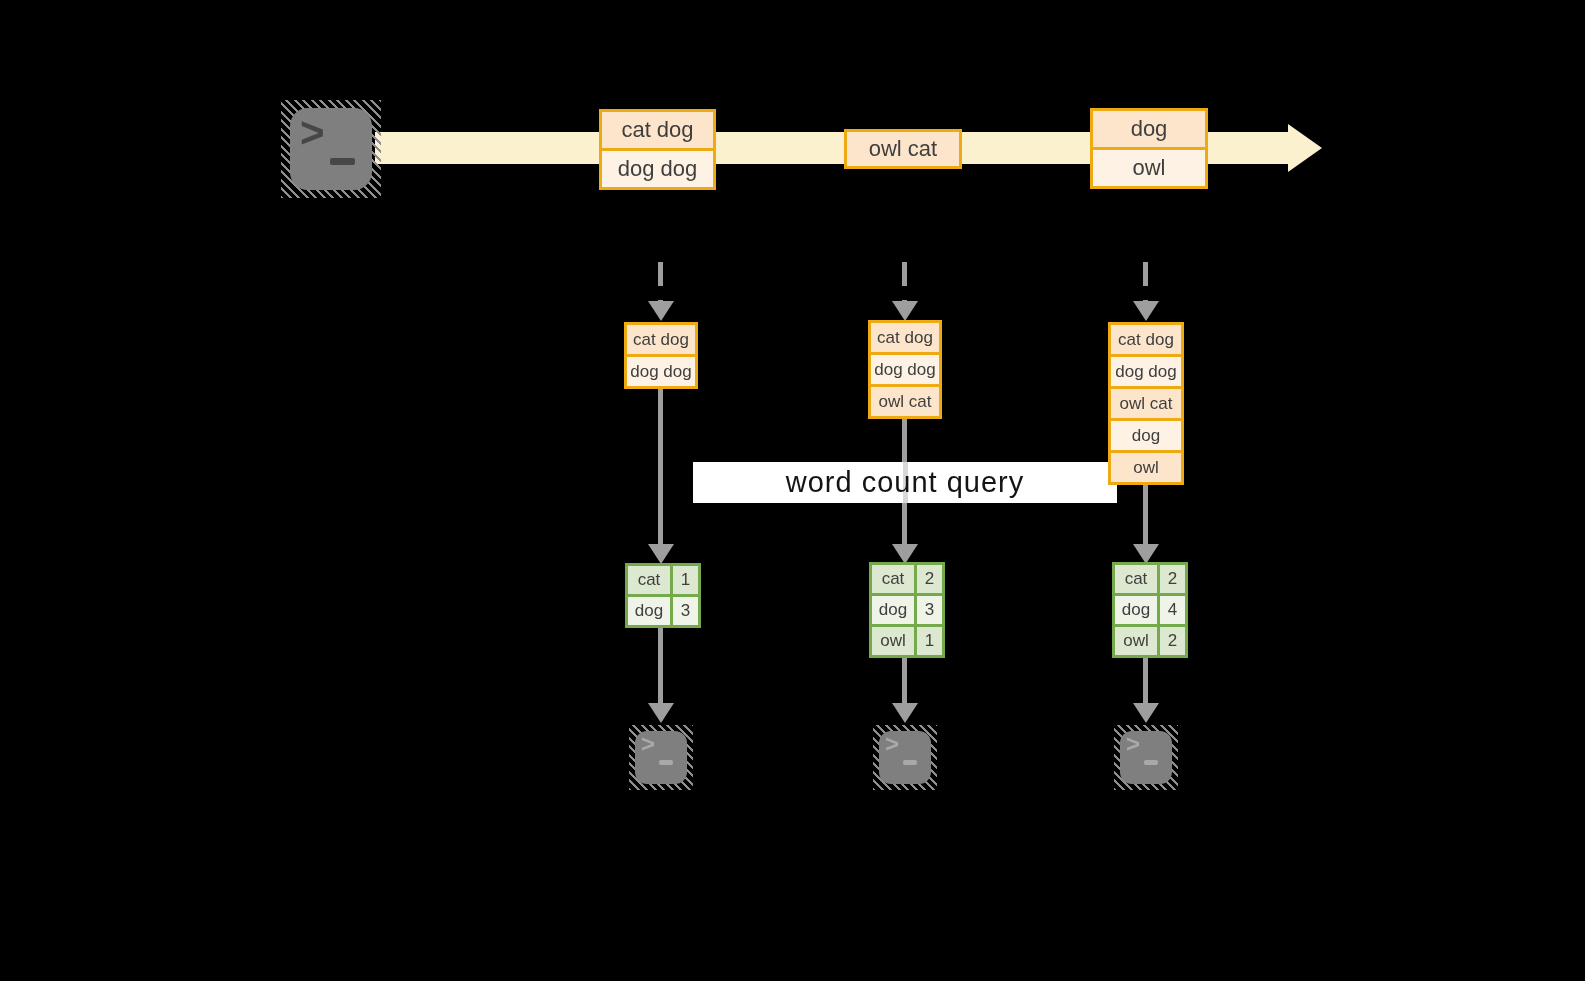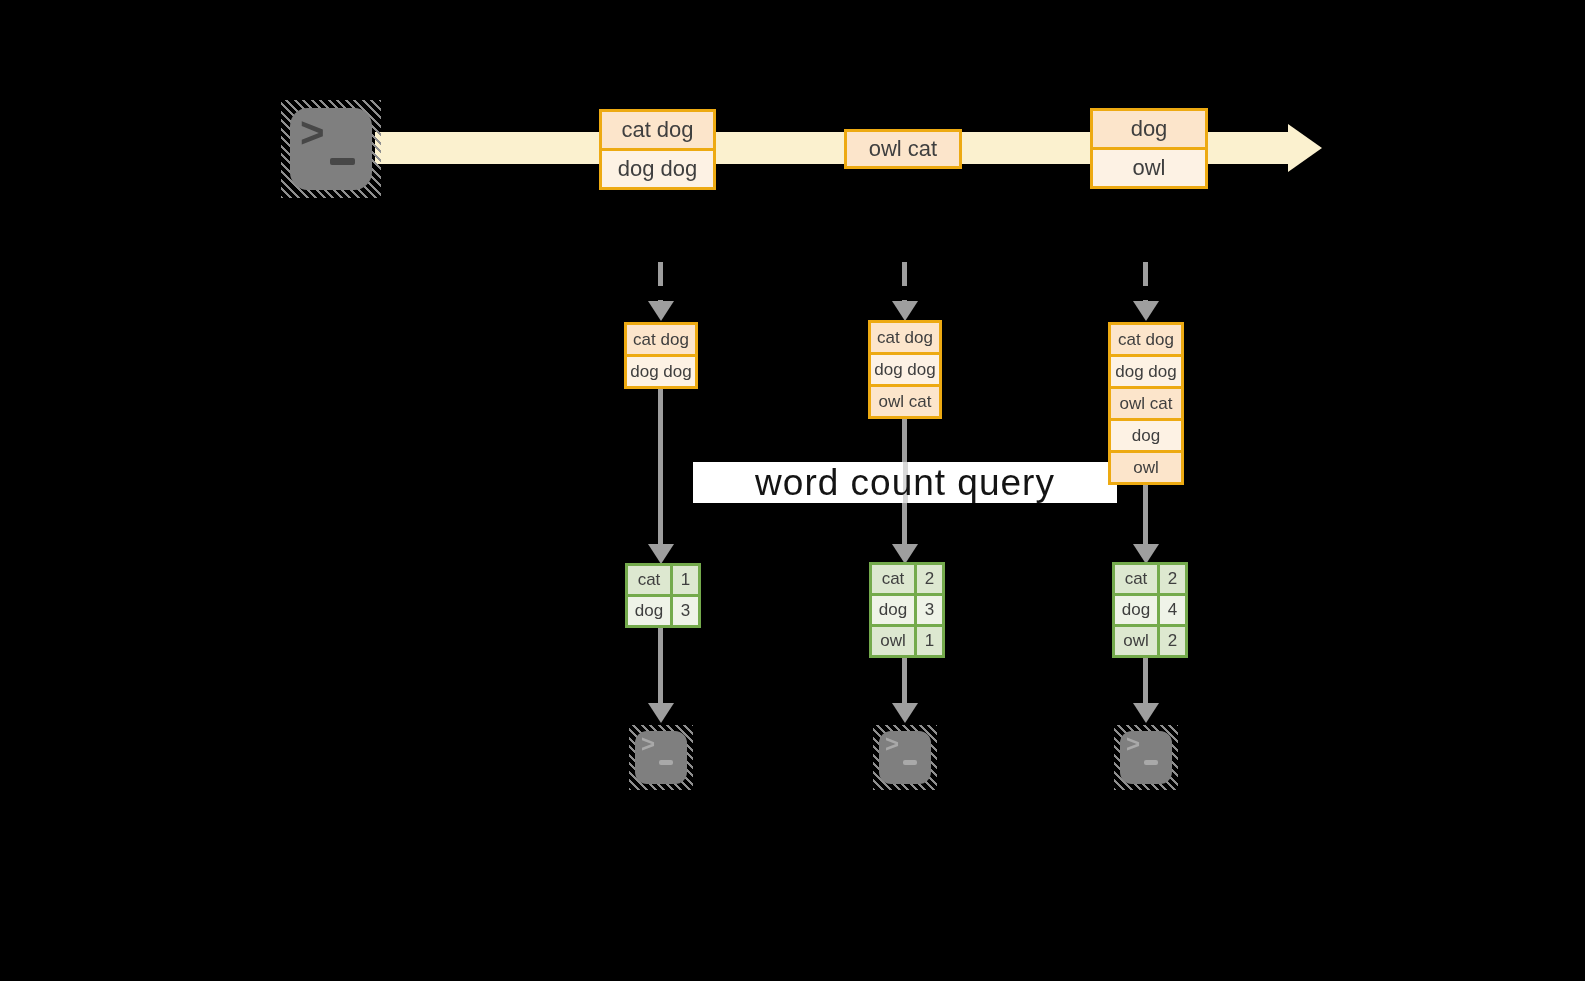--- a/index.html
+++ b/index.html
@@ -35,21 +35,21 @@
   .state .row{height:29px;font-size:17px;}
   
   .vline{position:absolute;width:5px;background:#9e9e9e;}
   .vdash{position:absolute;width:5px;
     background:repeating-linear-gradient(180deg,#9e9e9e 0 24px,transparent 24px 38px);}
   .ahead{position:absolute;width:0;height:0;
     border-left:13px solid transparent;border-right:13px solid transparent;border-top:20px solid #9e9e9e;}
   
   .query-band{position:absolute;left:693px;top:462px;width:424px;height:41px;background:#ffffff;
     z-index:2;display:flex;align-items:center;justify-content:center;}
-  .query-label{position:relative;z-index:1;font-size:37px;color:#141414;letter-spacing:1px;}
+  .query-label{position:relative;z-index:1;font-size:29px;color:#141414;letter-spacing:1px;}
   .through-line{position:absolute;left:210px;top:0;width:5px;height:41px;background:#d8d8d8;z-index:0;}
   
   .gtable{position:absolute;z-index:3;display:grid;grid-template-columns:42px 25px;gap:3px;
     background:#74aa4c;border:3px solid #74aa4c;}
   .gtable .cell{display:flex;align-items:center;justify-content:center;
     height:28px;font-size:17px;color:#3f3f3f;}
   .g-a{background:#dde8d0;}
   .g-b{background:#eff3e8;}
 </style>
 </head>

